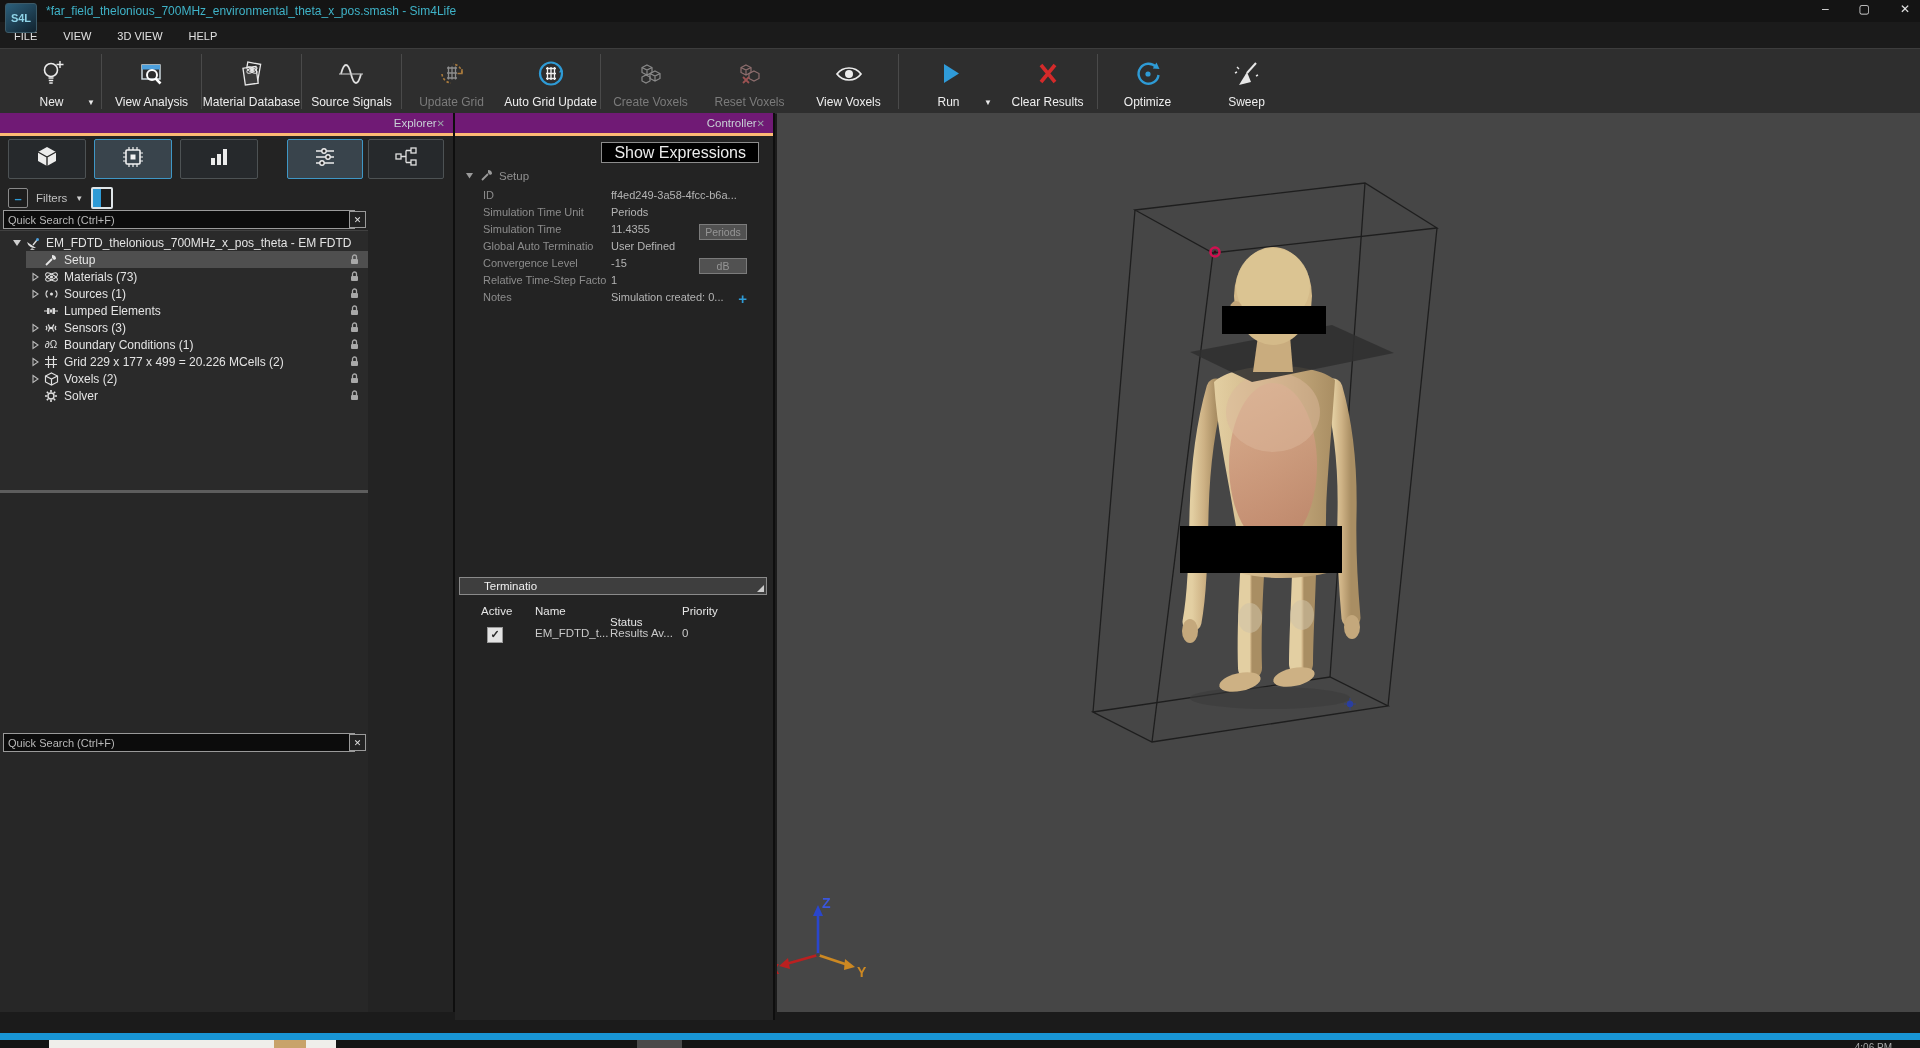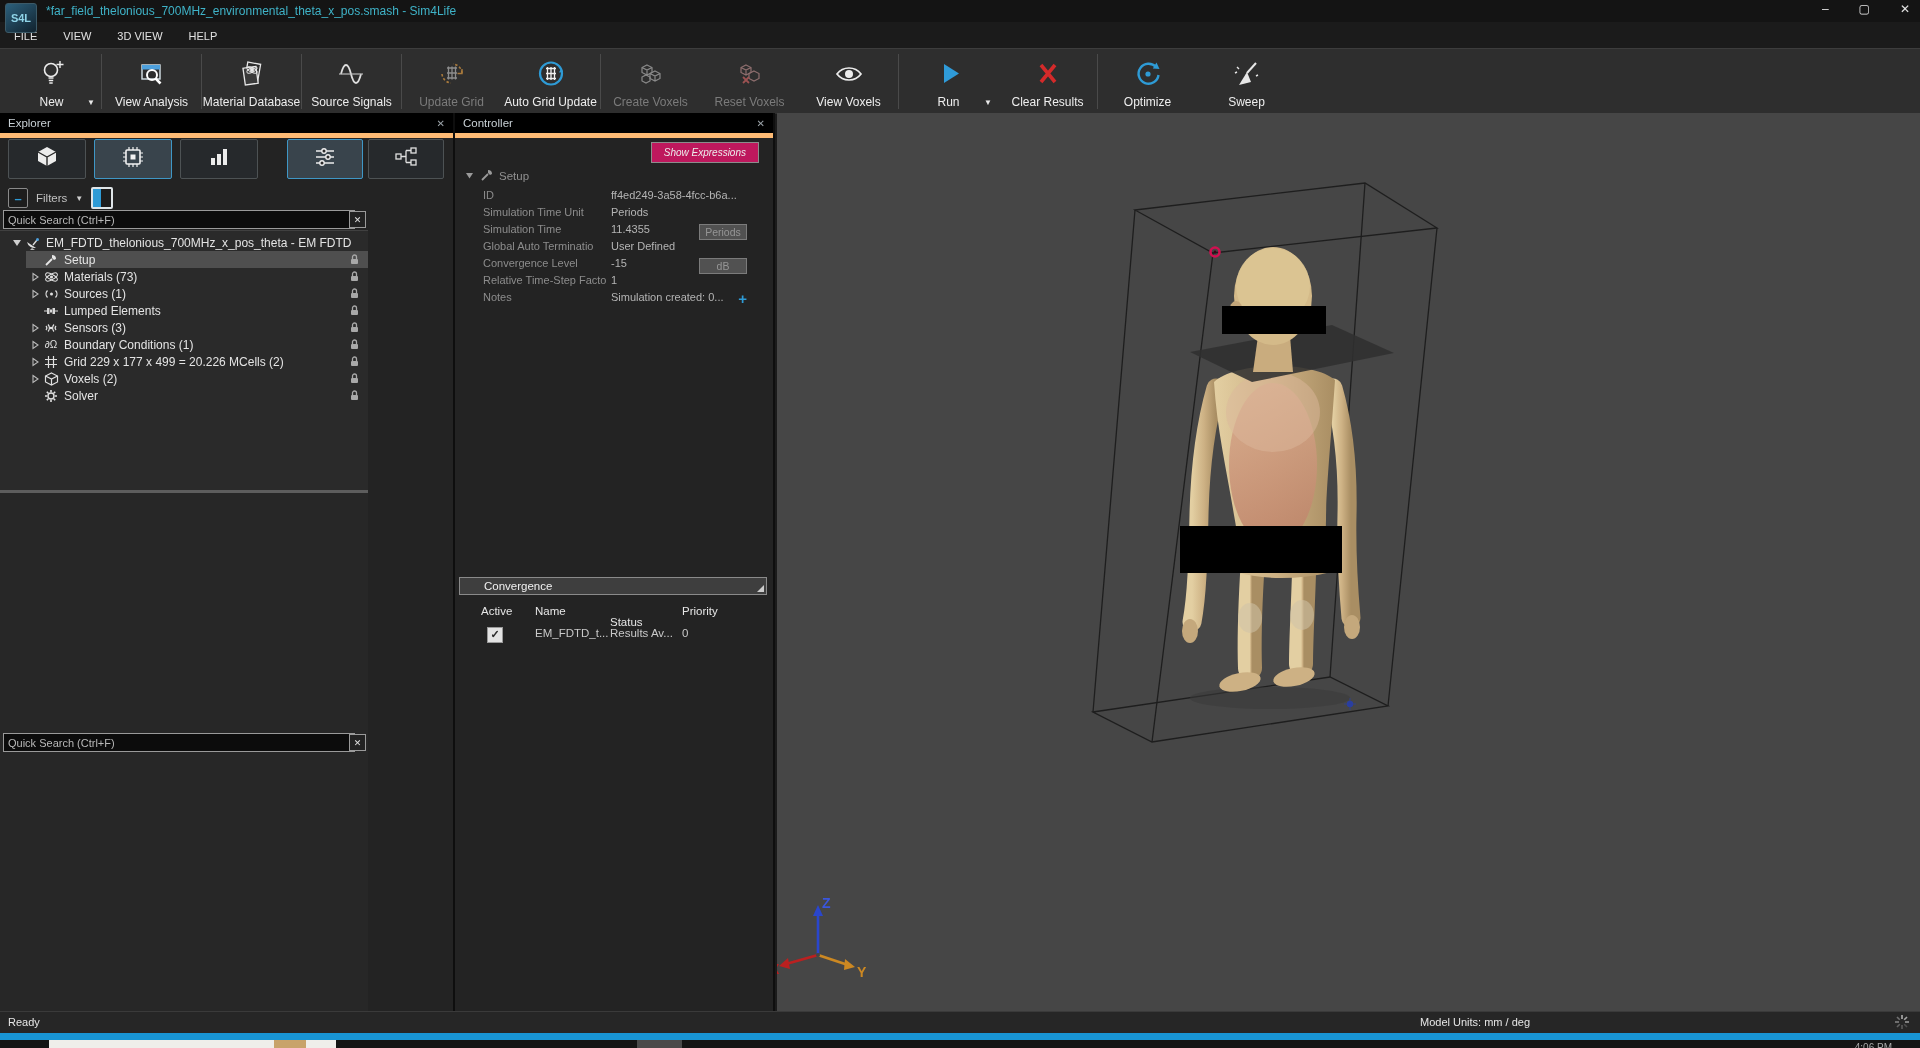--- a/index.html
+++ b/index.html
@@ -18,22 +18,22 @@
   
   .toolbar{position:absolute;left:0;top:48px;width:100%;height:65px;background:#2e2e2e;
            border-top:1px solid #3d3d3d;border-bottom:1px solid #1a1a1a;display:flex;align-items:stretch;padding-left:2px;}
   .tbtn{position:relative;width:99px;display:flex;flex-direction:column;align-items:center;justify-content:flex-end;
         padding-bottom:5px;gap:5px;font-size:12px;color:#eeeeee;}
   .tbtn .ticon{height:32px;display:flex;align-items:center;justify-content:center;}
   .tbtn.disabled{color:#7b7b7b;}
   .tbtn .drop{position:absolute;right:6px;bottom:7px;font-size:8px;color:#e8e8e8;}
   .tsep{width:1px;background:#4a4a4a;margin:5px 0;}
   
-  .panel-title{height:20px;background:#000000;color:#c9d1d6;font-size:11.5px;display:flex;align-items:center;
-               justify-content:space-between;padding:0 8px;border-bottom:5px solid #fdba74;}
+  .panel-title{height:20px;background:#701a75;color:#c9d1d6;font-size:11.5px;display:flex;align-items:center;
+               justify-content:flex-end;padding:0 8px;border-bottom:3px solid #fdba74;}
   .panel-title .x{color:#9aa2a8;font-size:10px;}
   .explorer{position:absolute;left:0;top:113px;width:453px;bottom:36px;background:#232323;border-right:2px solid #0e0e0e;}
   .tab{position:absolute;top:26px;height:40px;background:#26292c;border:1px solid #4d5254;border-radius:2px;
        display:flex;align-items:center;justify-content:center;box-sizing:border-box;}
   .tab.active{background:#39444c;border-color:#3f97c6;}
   .filters-row{position:absolute;left:8px;top:74px;height:22px;display:flex;align-items:center;gap:8px;font-size:11.5px;color:#c2c2c2;}
   .fcheck{width:18px;height:18px;background:#1d1d1d;border:1px solid #8a8a8a;border-radius:2px;display:flex;
           align-items:center;justify-content:center;color:#2e9bd6;font-weight:bold;font-size:13px;}
   .fdrop{font-size:8px;color:#cfcfcf;}
   .panel-toggle{width:18px;height:18px;border:2px solid #dfe5e8;border-radius:2px;background:linear-gradient(to right,#2e9bd6 45%,#1d1d1d 45%);}
@@ -47,22 +47,22 @@
   .splitter{position:absolute;left:0;top:377px;width:368px;height:3px;background:#5d5d5d;}
   .trow{position:absolute;left:0;width:368px;height:17px;display:flex;align-items:center;font-size:12px;color:#e4e4e4;box-sizing:border-box;}
   .trow.child{padding-left:28px;}
   .trow.root{padding-left:10px;}
   .trow.selected{background:linear-gradient(to right,transparent 26px,#4f4f4f 26px);}
   .arrow{width:14px;display:flex;align-items:center;justify-content:center;flex:none;}
   .ticn{width:18px;display:flex;align-items:center;justify-content:center;flex:none;margin-right:4px;}
   .lock{position:absolute;left:349px;top:2px;}
   
   .controller{position:absolute;left:455px;top:113px;width:320px;bottom:28px;background:#232323;border-right:2px solid #0e0e0e;box-sizing:border-box;}
-  .showexp{position:absolute;top:29px;right:14px;height:19px;padding:0 12px;background:#be185d;border:1px solid #8c8c8c;
-           color:#ececec;font-size:10px;display:flex;align-items:center;font-style:italic;}
+  .showexp{position:absolute;top:29px;right:14px;height:19px;padding:0 12px;background:#000000;border:1px solid #8c8c8c;
+           color:#ececec;font-size:16px;display:flex;align-items:center;}
   .setup-hdr{position:absolute;top:56px;left:10px;display:flex;align-items:center;gap:6px;color:#909090;font-size:11.5px;}
   .props{position:absolute;left:0;top:76px;width:100%;}
   .prow{position:relative;height:17px;display:flex;align-items:flex-start;padding-left:28px;font-size:11px;}
   .plabel{width:128px;overflow:hidden;white-space:nowrap;color:#8c8c8c;flex:none;}
   .pvalue{color:#b4b4b4;white-space:nowrap;}
   .punit{position:absolute;right:26px;top:1px;width:46px;height:14px;background:#515151;border:1px solid #7b7b7b;
          color:#959595;font-size:10.5px;display:flex;align-items:center;justify-content:center;}
   .padd{position:absolute;right:26px;top:0;color:#2e9bd6;font-weight:bold;font-size:15px;line-height:15px;}
   .sim-hdr{position:absolute;left:4px;right:6px;top:464px;height:18px;background:#3e3e3e;border:1px solid #8a8a8a;
            color:#f0f0f0;font-size:11.5px;display:flex;align-items:center;padding-left:24px;box-sizing:border-box;}
@@ -553,21 +553,21 @@
         <span class="pvalue">1</span>
       </div>
       <div class="prow">
         <span class="plabel">Notes</span>
         <span class="pvalue">Simulation created: 0...</span>
         <span class="padd">+</span>
       </div>
     </div>
 
     <div class="sim-hdr">
-      <span>Convergence</span>
+      <span>Terminatio</span>
       <span class="sim-corner"></span>
     </div>
     <div class="sim-cols">
       <span style="left:26px;">Active</span>
       <span style="left:80px;">Name</span>
       <span style="left:155px;margin-top:11px;">Status</span>
       <span style="left:227px;">Priority</span>
     </div>
     <div class="sim-row">
       <span class="simcheck">✓</span>
@@ -645,38 +645,20 @@
         <polygon points="845,959 844,970 855,967" fill="#cc8822"></polygon>
         <circle cx="818" cy="955" r="2" fill="#444444"></circle>
       </g>
       <text x="822" y="908" fill="#3a56dd" font-size="14" font-weight="bold" font-family="Liberation Sans, sans-serif">Z</text>
       <text x="770" y="974" fill="#bb2020" font-size="14" font-weight="bold" font-family="Liberation Sans, sans-serif">X</text>
       <text x="857" y="977" fill="#cc8822" font-size="14" font-weight="bold" font-family="Liberation Sans, sans-serif">Y</text>
     </svg>
 
   </div>
 
-  <div class="statusbar">
-    <span class="status-left">Ready</span>
-    <span class="status-units">Model Units: mm / deg</span>
-    <span class="spinner">
-      <svg width="16" height="16">
-          <g stroke="#bdbdbd" stroke-width="1.6">
-        <path d="M8 1v4" opacity="0.9"></path>
-            <path d="M8 11v4" opacity="0.35"></path>
-        <path d="M1 8h4" opacity="0.6"></path>
-            <path d="M11 8h4" opacity="0.75"></path>
-        <path d="M3 3l2.8 2.8" opacity="0.5"></path>
-            <path d="M10.2 10.2L13 13" opacity="0.25"></path>
-        <path d="M13 3l-2.8 2.8" opacity="0.85"></path>
-            <path d="M5.8 10.2L3 13" opacity="0.4"></path>
-          </g>
-        </svg>
-    </span>
-  </div>
   <div class="bluebar"></div>
   <div class="taskbar">
     <div class="thumb">
       <div class="thumb-img"></div>
     </div>
     <div class="tray"></div>
     <span class="clock">4:06 PM</span>
   </div>
 
 </div>

